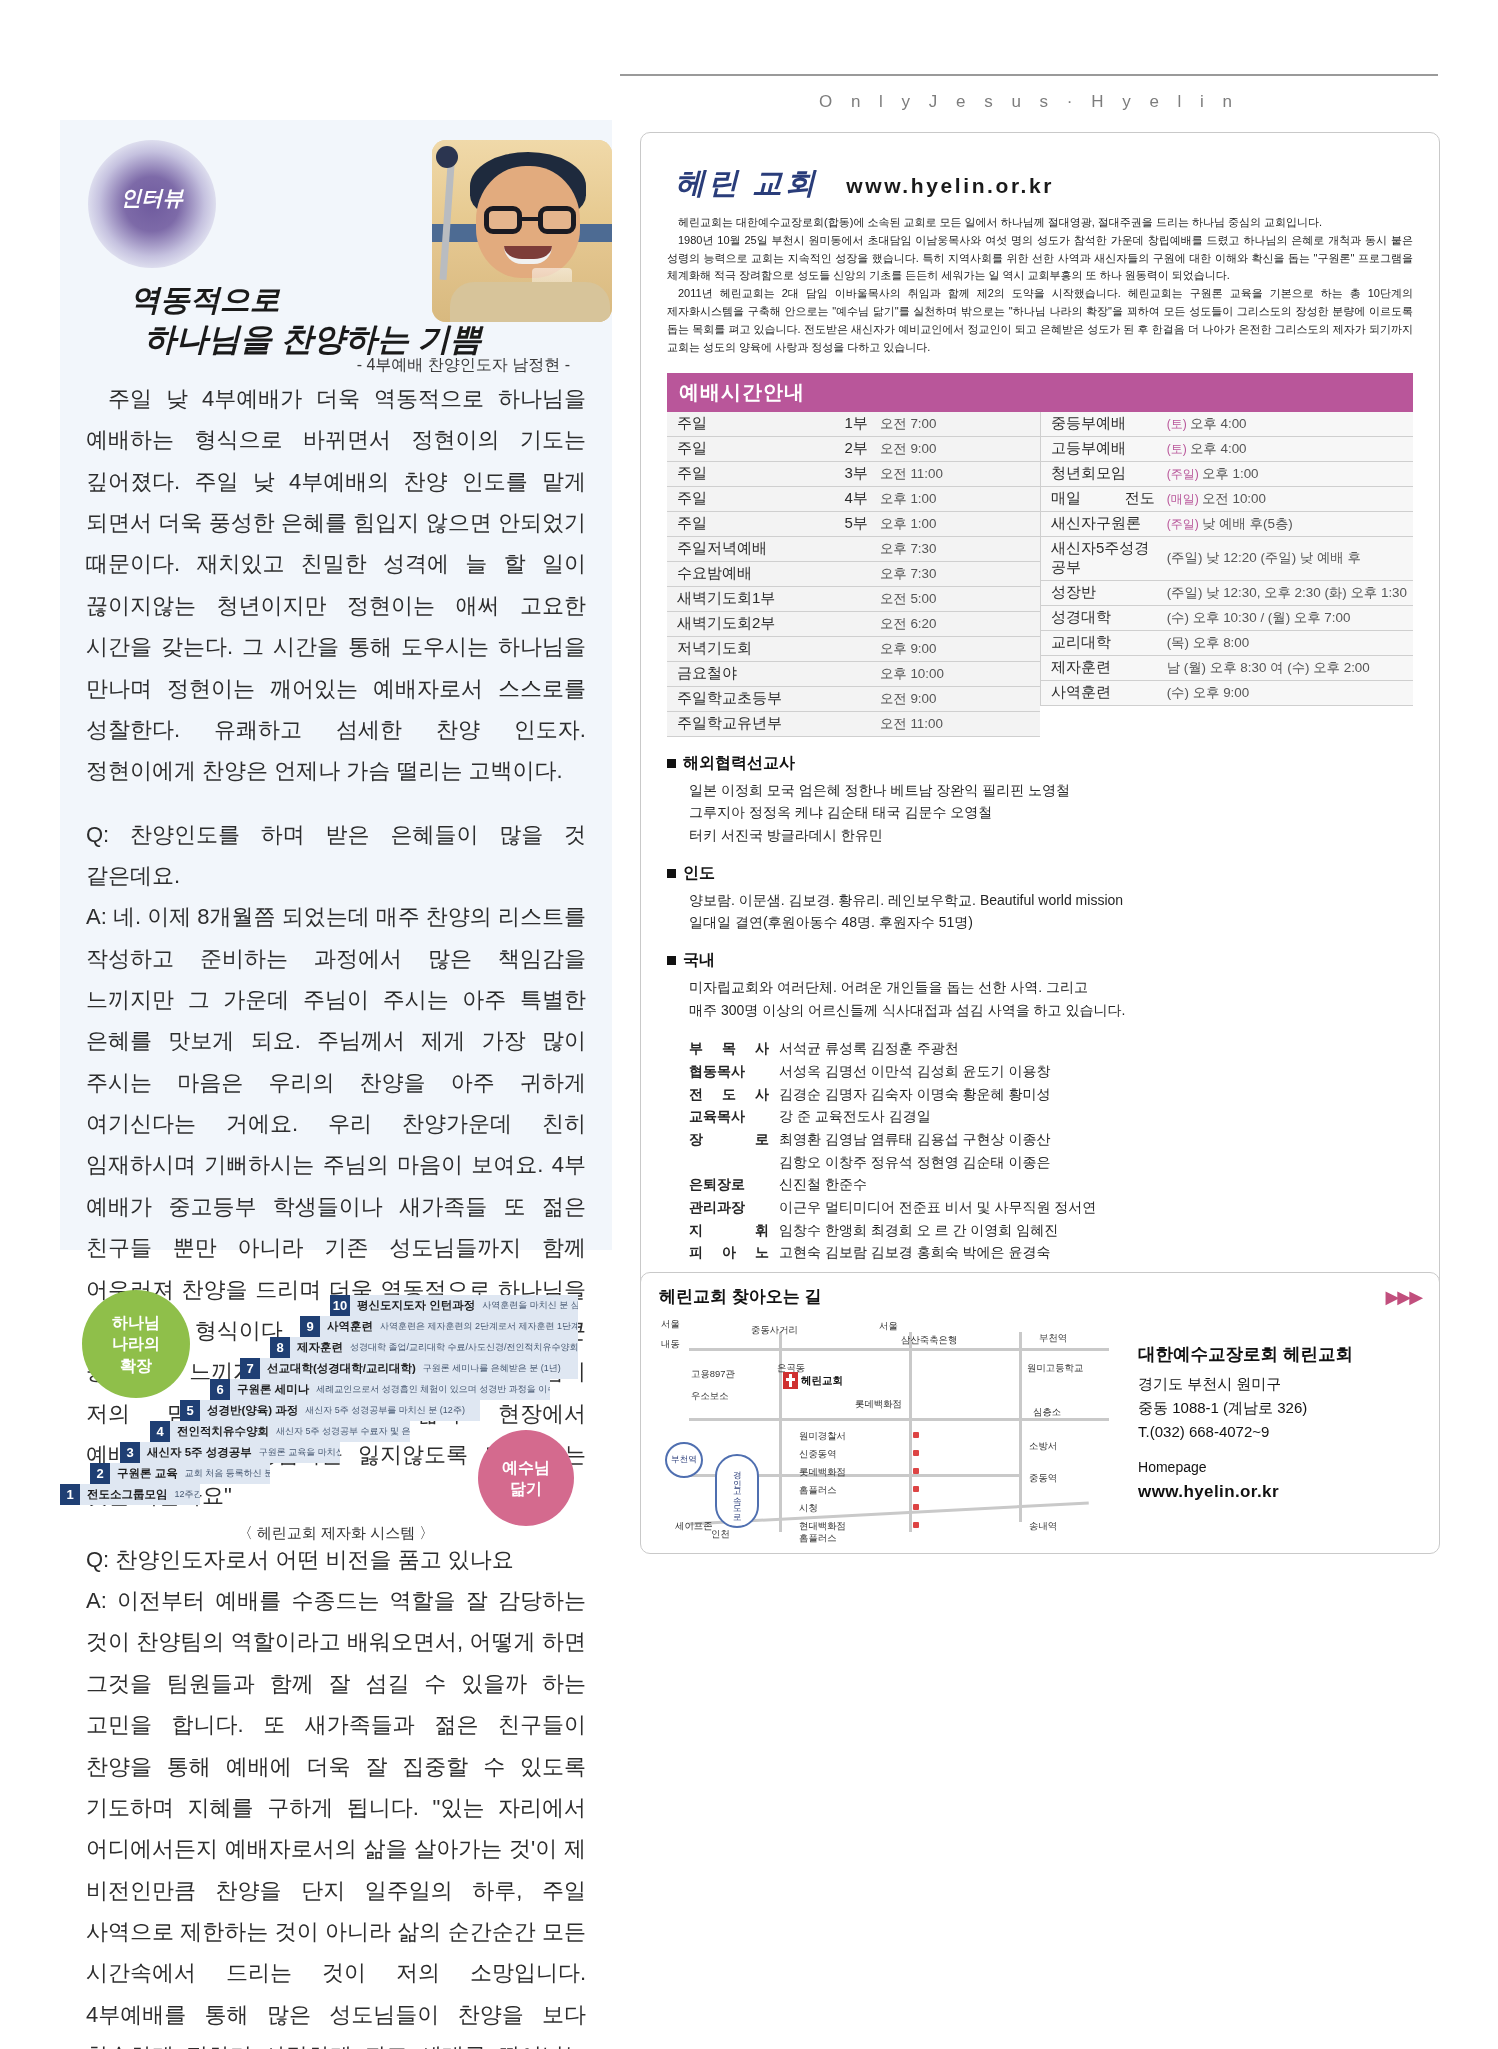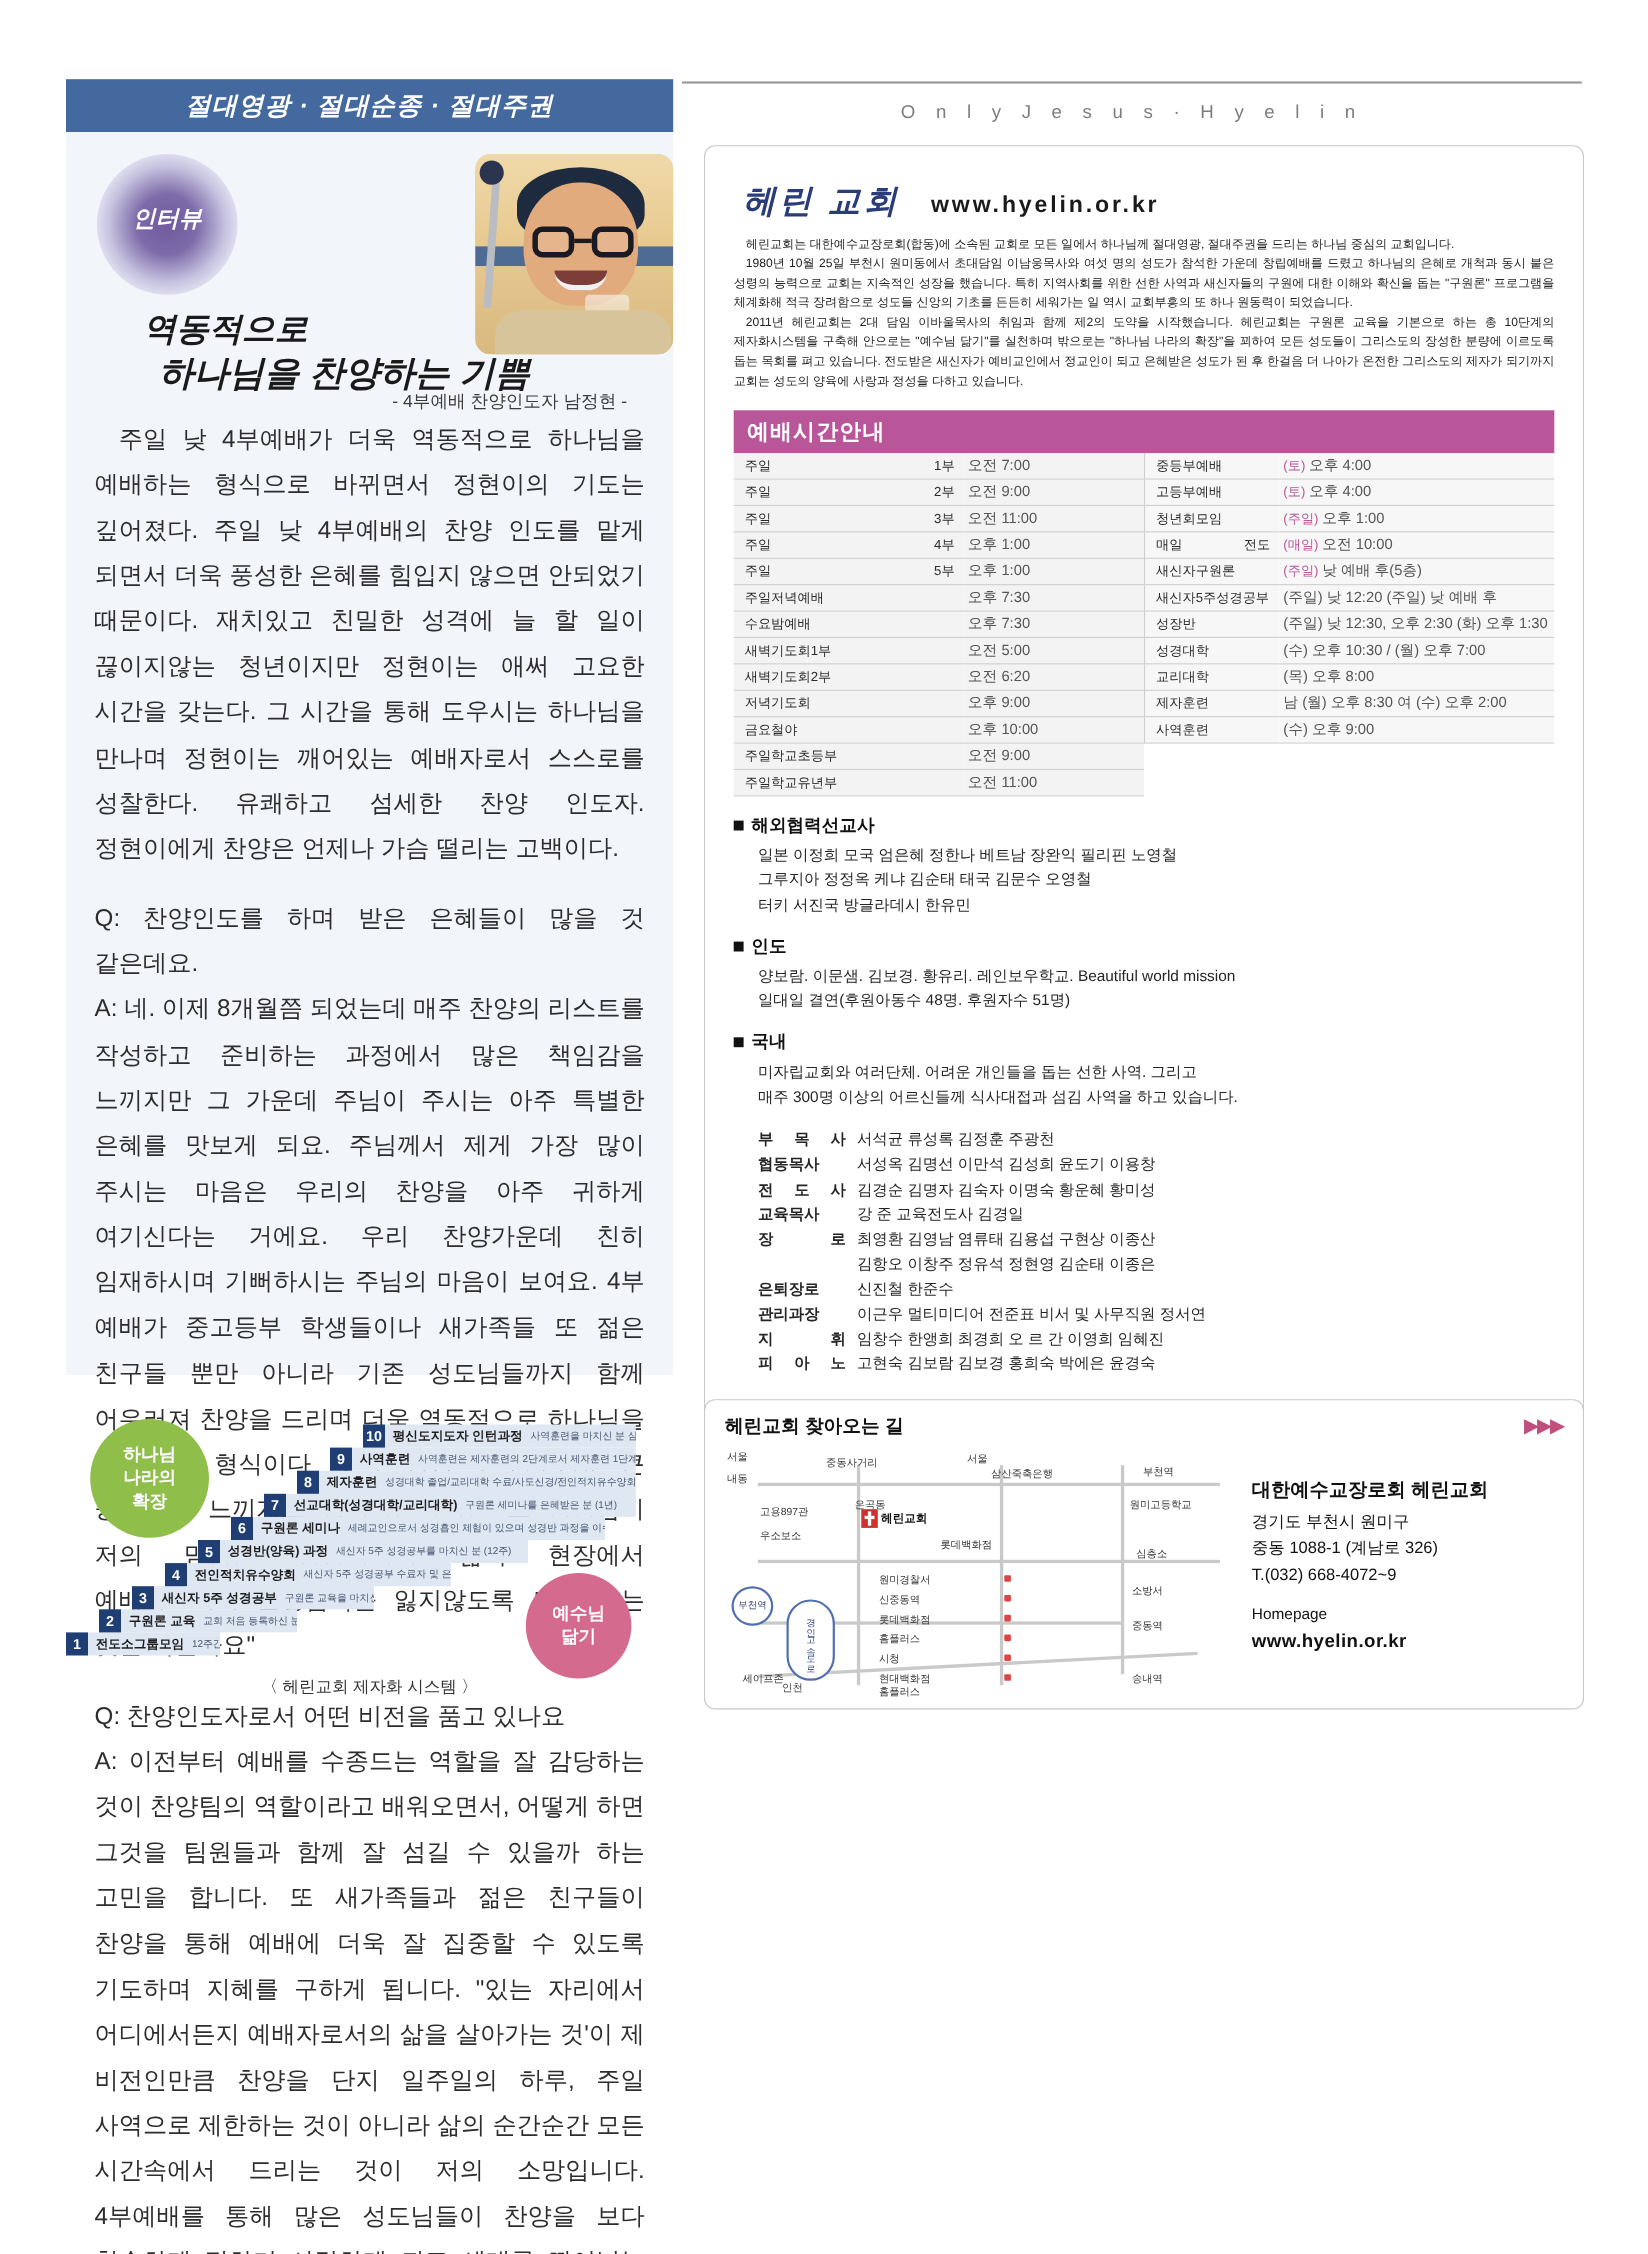--- a/index.html
+++ b/index.html
@@ -150,21 +150,21 @@
   
   .sched { margin-top:16px; width:100%; }
   .sched-head {
     background:#b9569a; color:#fff; font-size:20px; font-weight:bold;
     padding:6px 12px; letter-spacing:1px;
   }
   .sched-body { display:flex; gap:0; }
   .sched-left, .sched-right { flex:1 1 50%; }
   table.sch { width:100%; border-collapse:collapse; }
   table.sch td {
-    border-bottom:1px solid #cfcfcf; font-size:12px; color:#2b2b2b;
+    border-bottom:1px solid #cfcfcf; font-size:15px; color:#2b2b2b;
     padding:2.5px 4px; background:#f3f3f3; height:22px;
   }
   table.sch td.nm { text-align:justify; text-align-last:justify; padding-left:10px; padding-right:8px; width:56%; }
   table.sch td.tm { color:#555; font-size:13.4px; white-space:nowrap; padding-right:6px; }
   table.sch td.tm .d { color:#b9569a; font-size:12px; }
   .sched-right table.sch td { background:#f7f7f7; }
   .sched-right td.nm { border-left:1px solid #cfcfcf; }
 
   
   .sec { margin-top:16px; }
@@ -214,23 +214,20 @@
   .addr { width:286px; font-size:15px; line-height:1.6; color:#111; padding-top:26px; }
   .addr .big { font-size:17.5px; font-weight:bold; margin-bottom:4px; }
   .addr .hp { margin-top:12px; font-size:14px; }
   .addr .url { font-size:17px; font-weight:bold; color:#111; letter-spacing:0.4px; }
 </style>
 </head>
 <body>
 
 <div class="page">
 
-  <div class="hdr-band">
-    <span>절대영광 · 절대순종 · 절대주권</span>
-  </div>
   <div class="hdr-rule"></div>
   <div class="hdr-right">O n l y   J e s u s · H y e l i n</div>
 
   <div class="left-col"></div>
 
   <div class="badge">
     <span>인터뷰</span>
   </div>
 
   <div class="portrait">

